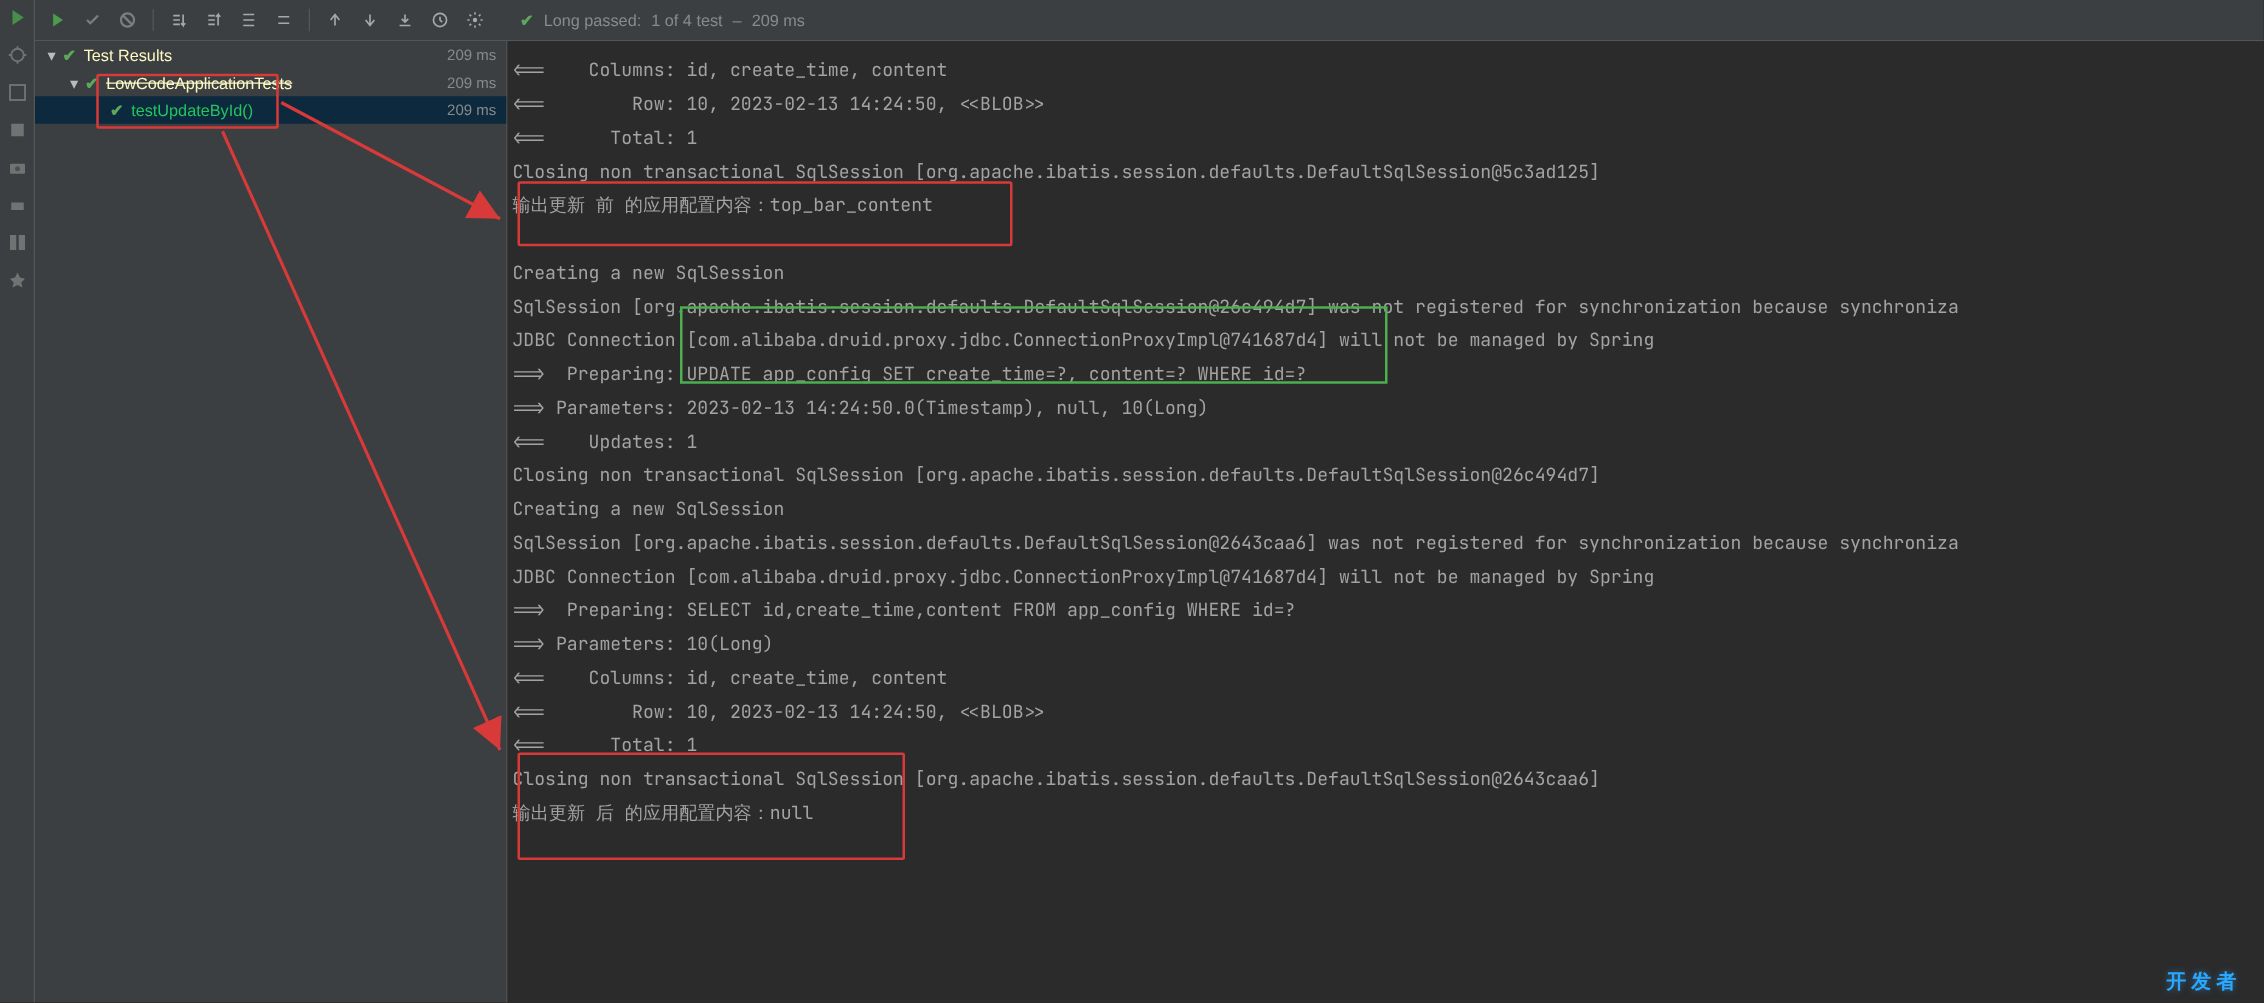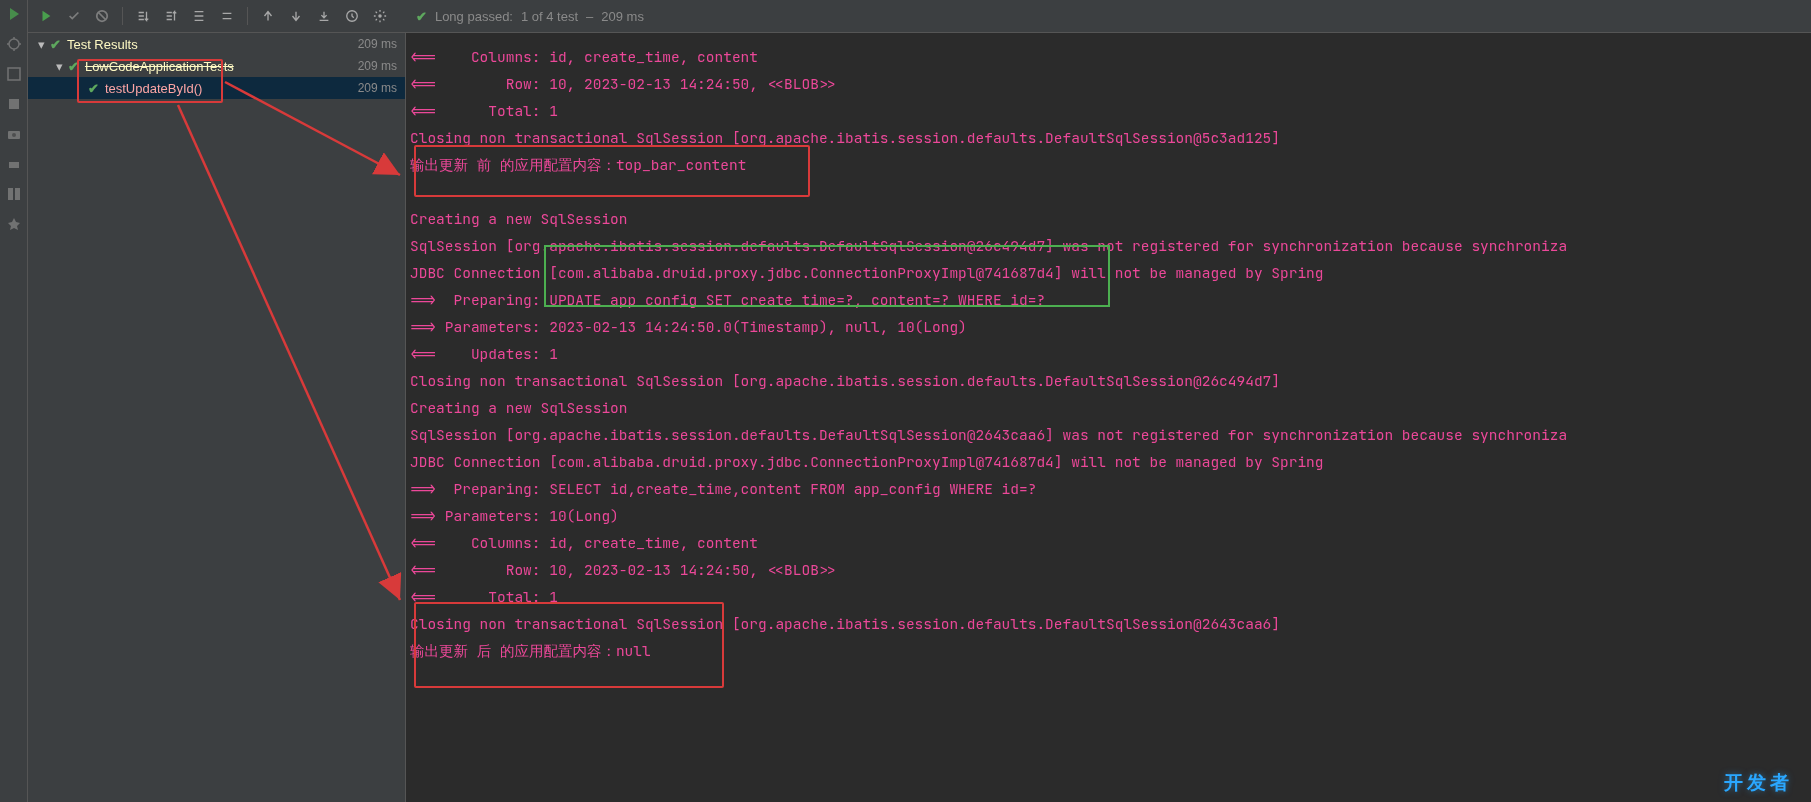--- a/index.html
+++ b/index.html
@@ -54,45 +54,45 @@
 .tree-row {
   height: 22px; display: flex; align-items: center;
   padding-left: 10px; padding-right: 8px;
   position: relative;
 }
 .tree-row.sel { background: #0d293e; }
 .tree-row .time { margin-left: auto; color: #8a8a8a; font-size: 12px; }
 .tree-row .arrow { width: 10px; color: #bbbbbb; }
 .tree-row .chk { color: #5ea85e; margin: 0 6px 0 2px; font-weight: bold; }
 .tree-row .label { color: #fef9c3; }
-.tree-row.sel .label { color: #fca5a5; }
+.tree-row.sel .label { color: #22c55e; }
 .strike { text-decoration: line-through; color: #888; }
 .red-box {
   position: absolute; border: 2px solid #d83a3a; border-radius: 2px;
   pointer-events: none;
 }
 .console-pane {
   flex: 1; background: #2b2b2b;
   font-family: "JetBrains Mono","Consolas",monospace;
   font-size: 14.5px; line-height: 27px;
-  color: #ec4899; padding: 10px 4px 10px 4px;
+  color: #a3a3a3; padding: 10px 4px 10px 4px;
   white-space: pre; overflow: hidden;
   position: relative;
 }
 .green-box {
   position: absolute; border: 2px solid #4caf50;
   pointer-events: none;
 }
 .annotation-svg {
   position: absolute; top: 0; left: 0; width: 100%; height: 100%;
   pointer-events: none; z-index: 50;
 }
 .watermark {
   position: absolute; right: 18px; bottom: 6px;
-  color: #2aa7ff; font-size: 19px; font-weight: bold;
+  color: #2aa7ff; font-size: 16px; font-weight: bold;
   font-family: "SimHei","Microsoft YaHei",sans-serif;
   letter-spacing: 4px; text-shadow: 0 0 6px rgba(42,167,255,.5);
 }
 </style>
 </head>
 <body>
 
 <div class="left-gutter">
   <span class="ico"><svg viewBox="0 0 16 16">
         <path d="M4 2l9 6-9 6z" fill="#4caf50"></path>

